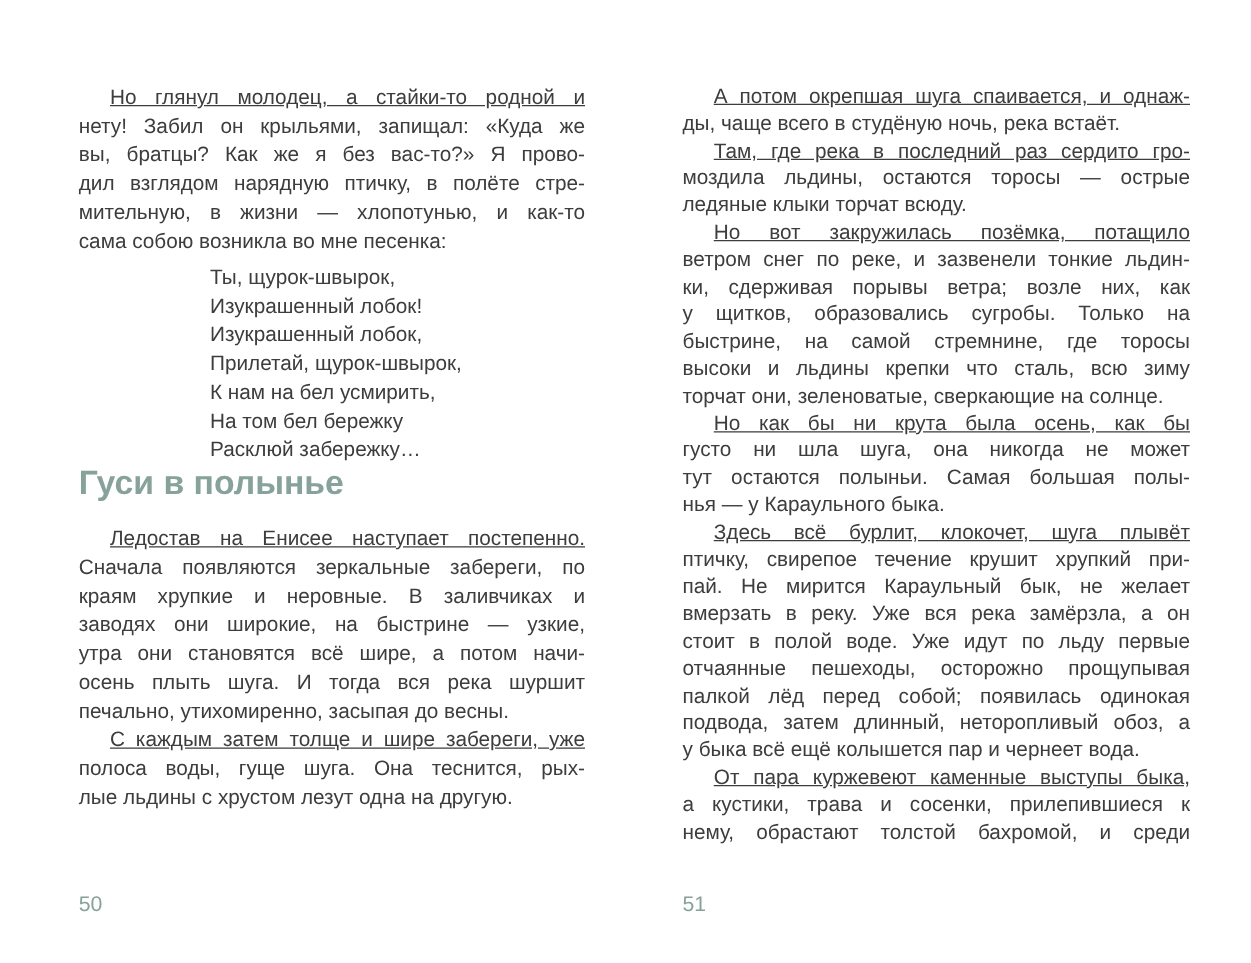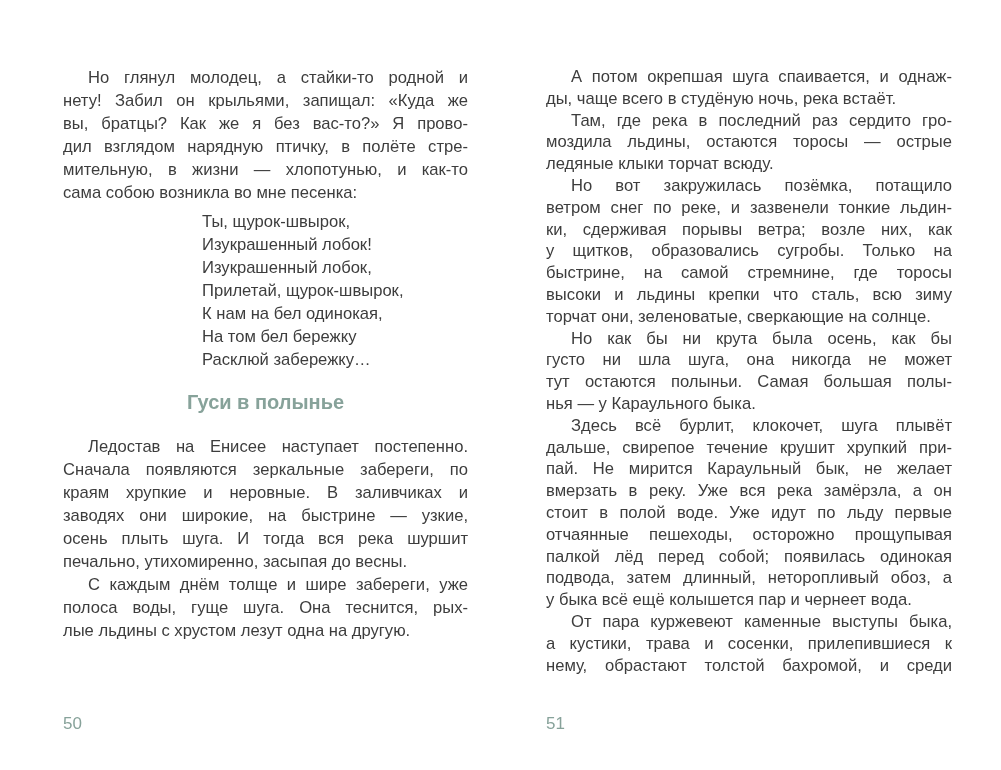--- a/index.html
+++ b/index.html
@@ -32,36 +32,34 @@
     color: var(--text-color, #3d3d3d);
     font-size: 16.6px;
   }
   .line {
     text-align: justify;
     text-align-last: justify;
     color: var(--text-color, #3d3d3d);
   }
   .page-left  .para .line { line-height: 23px; }
   .page-right .para .line { line-height: 21.8px; }
-  .line.first { padding-left: 25px; }
+  .line.first { padding-left: 25px; text-decoration: underline; }
   .line.lastline { text-align-last: left; }
   .poem { margin: 6px 0 0 105px; }
   .poem .line {
     line-height: 23px;
     text-align: right;
     text-align-last: left;
-    margin-left: 34px;
   }
   .section-heading {
-    margin-top: 18px;
+    margin-top: 2px;
     margin-bottom: 20px;
     line-height: 26px;
-    text-align: center;
     font-weight: bold;
-    font-size: 20px;
+    font-size: 27px;
     color: var(--accent-color, #87a29a);
   }
   .page-number {
     position: absolute;
     top: 714px;
     left: 0;
     width: 100%;
     font-size: 17px;
     line-height: 20px;
     color: var(--accent-color, #87a29a);
@@ -79,35 +77,36 @@
           <div class="line">вы, братцы? Как же я без вас-то?» Я прово-</div>
           <div class="line">дил взглядом нарядную птичку, в полёте стре-</div>
           <div class="line">мительную, в жизни — хлопотунью, и как-то</div>
           <div class="line lastline">сама собою возникла во мне песенка:</div>
         </div>
         <div class="poem">
           <div class="line">Ты, щурок-швырок,</div>
           <div class="line">Изукрашенный лобок!</div>
           <div class="line">Изукрашенный лобок,</div>
           <div class="line">Прилетай, щурок-швырок,</div>
-          <div class="line">К нам на бел одинокая,</div>
+          <div class="line">К нам на бел усмирить,</div>
           <div class="line">На том бел бережку</div>
           <div class="line lastline">Расклюй забережку…</div>
         </div>
         <div class="section-heading">Гуси в полынье</div>
         <div class="para">
           <div class="line first">Ледостав на Енисее наступает постепенно.</div>
           <div class="line">Сначала появляются зеркальные забереги, по</div>
           <div class="line">краям хрупкие и неровные. В заливчиках и</div>
           <div class="line">заводях они широкие, на быстрине — узкие,</div>
+          <div class="line">утра они становятся всё шире, а потом начи-</div>
           <div class="line">осень плыть шуга. И тогда вся река шуршит</div>
           <div class="line lastline">печально, утихомиренно, засыпая до весны.</div>
         </div>
         <div class="para">
-          <div class="line first">С каждым днём толще и шире забереги, уже</div>
+          <div class="line first">С каждым затем толще и шире забереги, уже</div>
           <div class="line">полоса воды, гуще шуга. Она теснится, рых-</div>
           <div class="line lastline">лые льдины с хрустом лезут одна на другую.</div>
         </div>
       </div>
     <div class="page-number">50</div>
   </div>
   <div class="page page-right">
     <div class="page-content">
         <div class="para">
           <div class="line first">А потом окрепшая шуга спаивается, и однаж-</div>
@@ -128,21 +127,21 @@
           <div class="line lastline">торчат они, зеленоватые, сверкающие на солнце.</div>
         </div>
         <div class="para">
           <div class="line first">Но как бы ни крута была осень, как бы</div>
           <div class="line">густо ни шла шуга, она никогда не может</div>
           <div class="line">тут остаются полыньи. Самая большая полы-</div>
           <div class="line lastline">нья — у Караульного быка.</div>
         </div>
         <div class="para">
           <div class="line first">Здесь всё бурлит, клокочет, шуга плывёт</div>
-          <div class="line">дальше, свирепое течение крушит хрупкий при-</div>
+          <div class="line">птичку, свирепое течение крушит хрупкий при-</div>
           <div class="line">пай. Не мирится Караульный бык, не желает</div>
           <div class="line">вмерзать в реку. Уже вся река замёрзла, а он</div>
           <div class="line">стоит в полой воде. Уже идут по льду первые</div>
           <div class="line">отчаянные пешеходы, осторожно прощупывая</div>
           <div class="line">палкой лёд перед собой; появилась одинокая</div>
           <div class="line">подвода, затем длинный, неторопливый обоз, а</div>
           <div class="line lastline">у быка всё ещё колышется пар и чернеет вода.</div>
         </div>
         <div class="para">
           <div class="line first">От пара куржевеют каменные выступы быка,</div>

